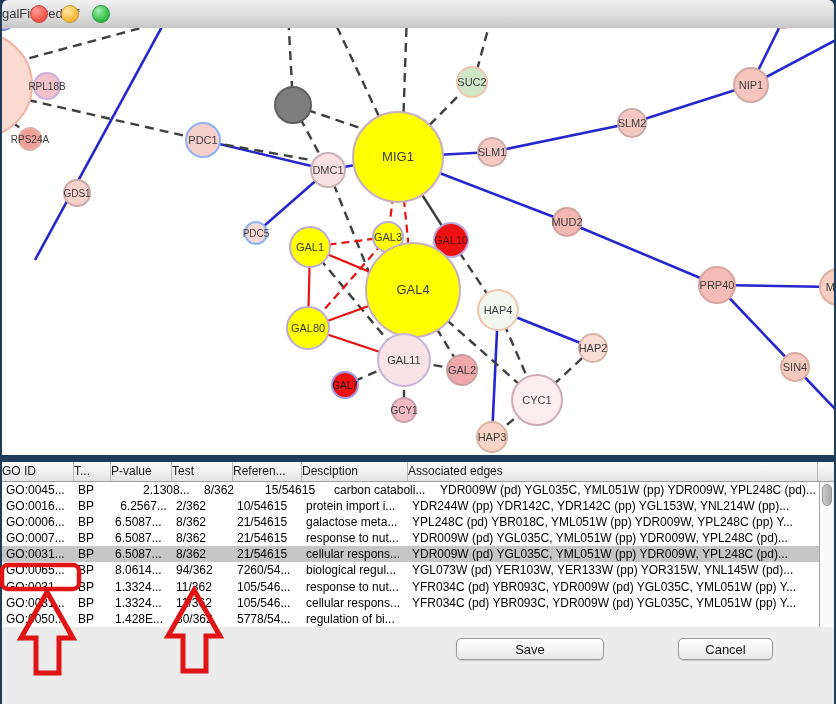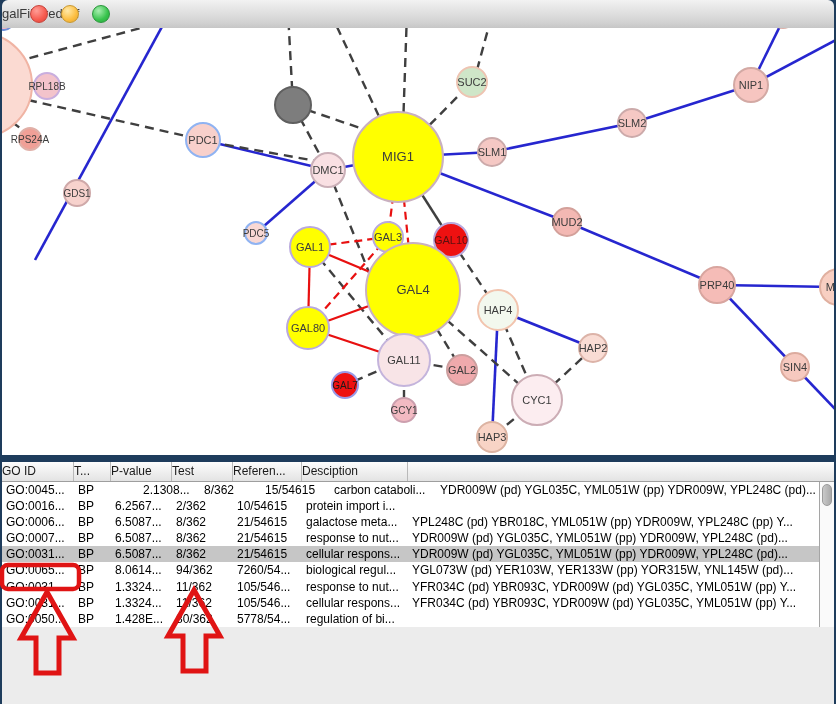--- a/index.html
+++ b/index.html
@@ -214,39 +214,41 @@
 </div>
 
 <div class="window win-noa">
   <div class="theader">
       <div class="hcell" style="width: 72px;">GO ID</div>
       <div class="hcell" style="width: 37px;">T...</div>
       <div class="hcell" style="width: 61px;">P-value</div>
       <div class="hcell" style="width: 61px;">Test</div>
       <div class="hcell" style="width: 69px;">Referen...</div>
       <div class="hcell" style="width: 106px;">Desciption</div>
+      <div class="hcell" style="width: 410px;">Associated edges</div>
       <div class="hcell" style="width: 16px;"></div>
     </div>
   <div class="tbody">
     <div class="trow">
         <div class="tcell" style="width: 72px;">GO:0045...</div>
         <div class="tcell" style="width: 37px;">BP</div>
         <div class="tcell" style="width: 61px; margin-left: 28px;">2.1308...</div>
         <div class="tcell" style="width: 61px;">8/362</div>
         <div class="tcell" style="width: 69px;">15/54615</div>
         <div class="tcell" style="width: 106px;">carbon cataboli...</div>
         <div class="tcell" style="width: 410px;">YDR009W (pd) YGL035C, YML051W (pp) YDR009W, YPL248C (pd)...</div>
       </div>
       <div class="trow">
         <div class="tcell" style="width: 72px;">GO:0016...</div>
         <div class="tcell" style="width: 37px;">BP</div>
-        <div class="tcell" style="width: 61px;">6.2567...</div>
+        <div class="tcell" style="width: 61px; text-align: center;">6.2567...</div>
         <div class="tcell" style="width: 61px;">2/362</div>
         <div class="tcell" style="width: 69px;">10/54615</div>
         <div class="tcell" style="width: 106px;">protein import i...</div>
+        <div class="tcell" style="width: 410px;">YDR244W (pp) YDR142C, YDR142C (pp) YGL153W, YNL214W (pp)...</div>
       </div>
       <div class="trow">
         <div class="tcell" style="width: 72px;">GO:0006...</div>
         <div class="tcell" style="width: 37px;">BP</div>
         <div class="tcell" style="width: 61px;">6.5087...</div>
         <div class="tcell" style="width: 61px;">8/362</div>
         <div class="tcell" style="width: 69px;">21/54615</div>
         <div class="tcell" style="width: 106px;">galactose meta...</div>
         <div class="tcell" style="width: 410px;">YPL248C (pd) YBR018C, YML051W (pp) YDR009W, YPL248C (pp) Y...</div>
       </div>
@@ -299,20 +301,24 @@
         <div class="tcell" style="width: 72px;">GO:0050...</div>
         <div class="tcell" style="width: 37px;">BP</div>
         <div class="tcell" style="width: 61px;">1.428E...</div>
         <div class="tcell" style="width: 61px;">80/362</div>
         <div class="tcell" style="width: 69px;">5778/54...</div>
         <div class="tcell" style="width: 106px;">regulation of bi...</div>
       </div>
       <div class="vscroll">
       <div class="vthumb"></div>
     </div>
+  </div>
+  <div class="tfooter">
+    <button class="btn btn-save">Save</button>
+    <button class="btn btn-cancel">Cancel</button>
   </div>
 </div>
 
 <svg class="anno" width="836" height="704" viewBox="0 0 836 704">
     <rect x="2" y="565" width="77" height="24" rx="6" fill="none" stroke="#e01414" stroke-width="4.5"></rect>
     <polygon points="47,592 73,638 59,638 59,673 36,673 36,638 21,638" fill="none" stroke="#e01414" stroke-width="5" stroke-linejoin="miter"></polygon>
     <polygon points="194,590 220,636 206,636 206,671 183,671 183,636 168,636" fill="none" stroke="#e01414" stroke-width="5" stroke-linejoin="miter"></polygon>
   </svg>
 
 </body></html>

